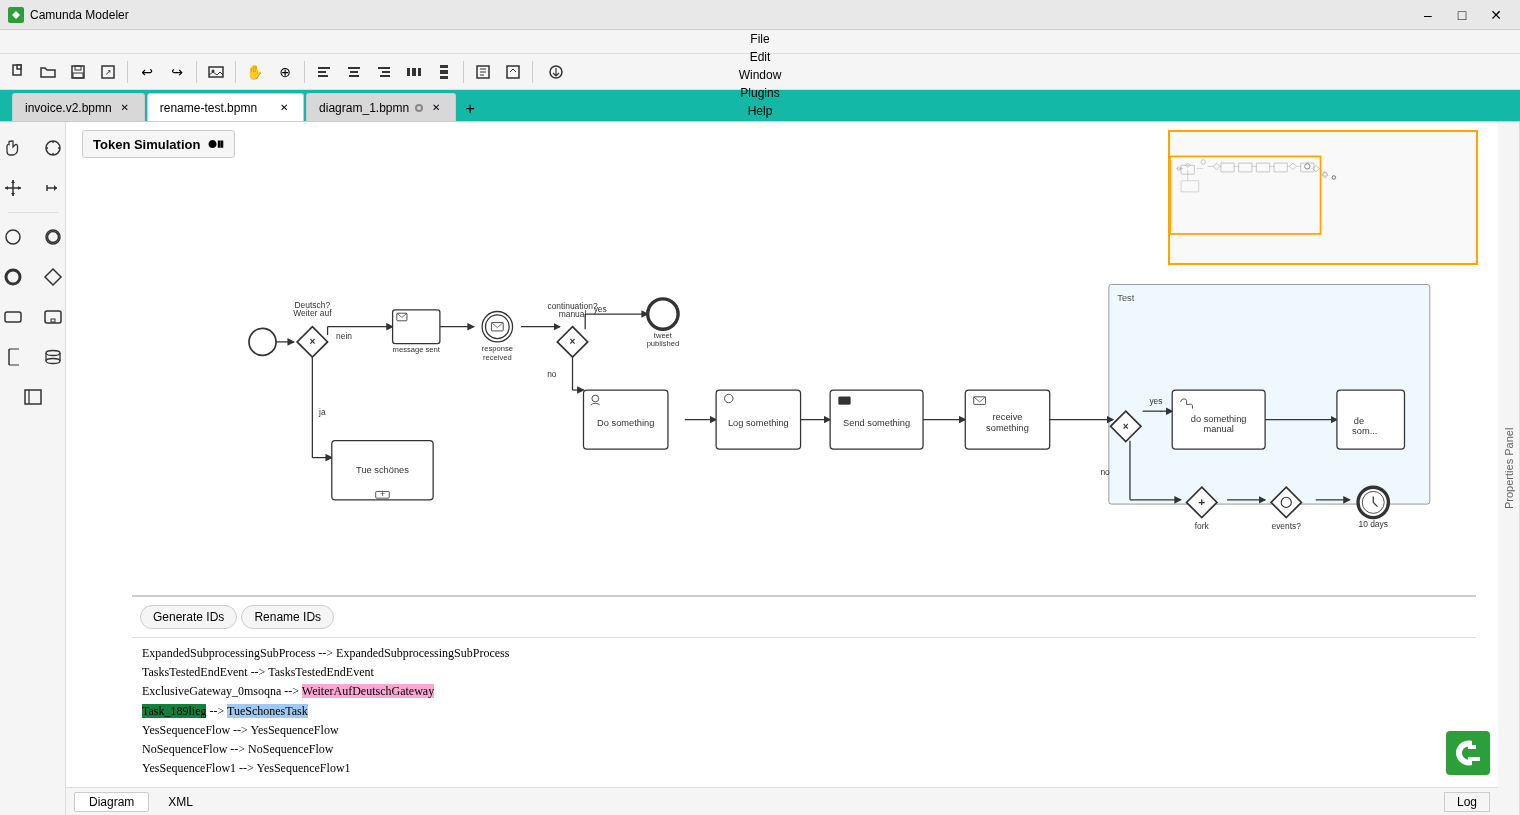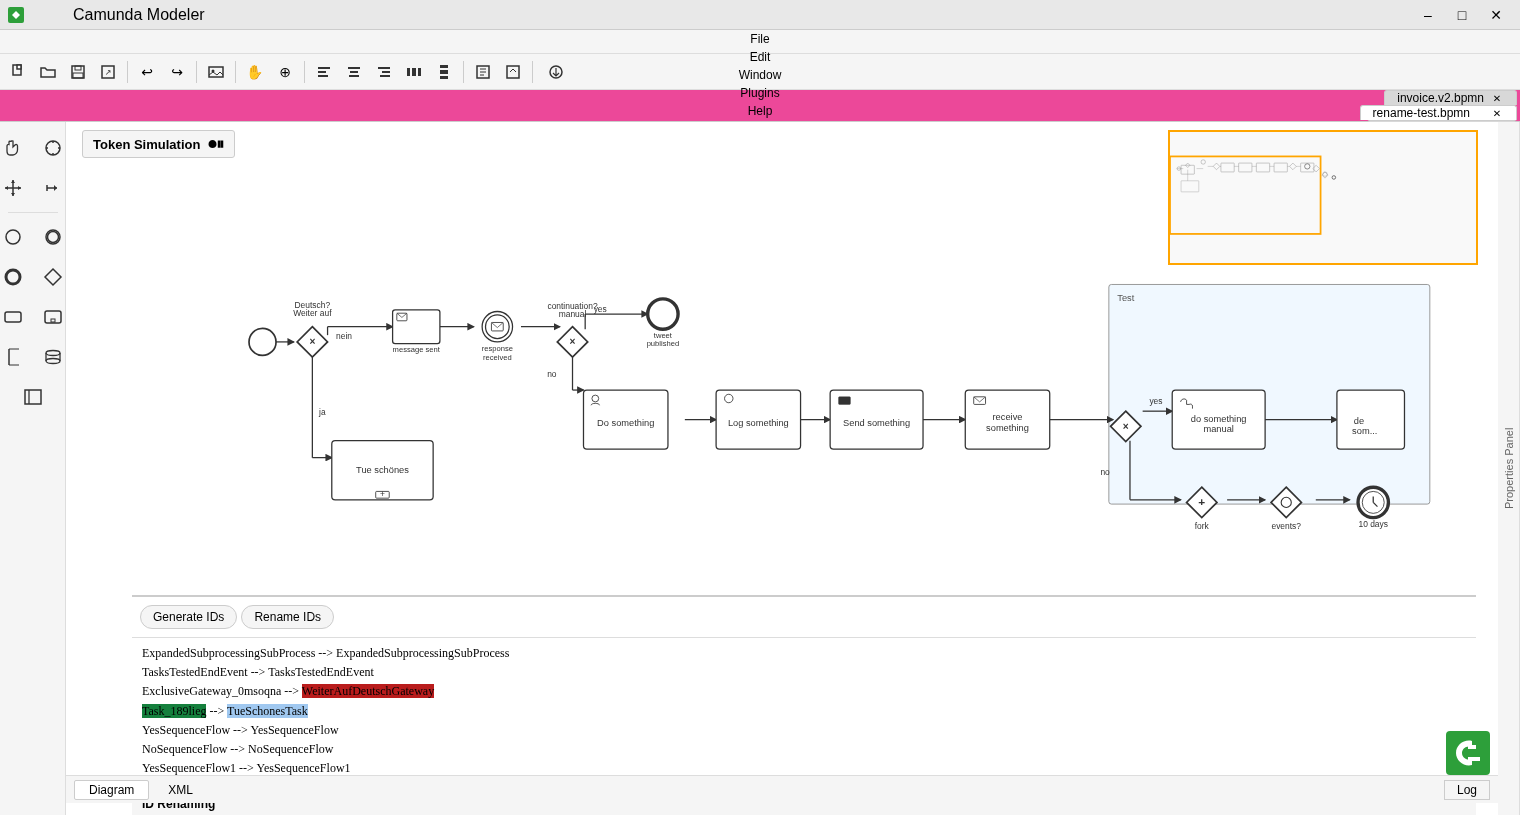--- a/index.html
+++ b/index.html
@@ -15,21 +15,21 @@
       border-bottom: 1px solid #ccc;
       user-select: none;
     }
     #titlebar .app-icon {
       width: 16px; height: 16px; margin-right: 6px;
       background: #2d9f3a;
       border-radius: 2px;
       display: inline-flex; align-items: center; justify-content: center;
     }
     #titlebar .app-icon svg { width: 12px; height: 12px; }
-    #titlebar .title { flex: 1; font-size: 16px; margin-left: 43px; }
+    #titlebar .title { flex: 1; font-size: 12px; }
     #titlebar .win-buttons { display: flex; gap: 2px; }
     #titlebar .win-btn {
       width: 32px; height: 20px; border: none; background: transparent;
       cursor: pointer; font-size: 14px; display: flex; align-items: center; justify-content: center;
     }
 
     
     #menubar {
       background: #f5f5f5;
       height: 24px;
@@ -61,27 +61,26 @@
       background: transparent;
       cursor: pointer;
       display: flex; align-items: center; justify-content: center;
       border-radius: 2px;
       font-size: 14px;
     }
     .tb-separator { width: 1px; height: 22px; background: #ccc; margin: 0 3px; }
 
     
     #tabs {
-      background: #ec4899;
+      background: #14b8a6;
       height: 32px;
       display: flex;
       align-items: flex-end;
       border-bottom: 1px solid #ccc;
-      padding: 0 1px;
-      flex-direction: column;
+      padding: 0 12px;
     }
     .tab {
       height: 28px;
       padding: 0 12px;
       display: flex;
       align-items: center;
       gap: 6px;
       border: 1px solid #ccc;
       border-bottom: none;
       background: #d8d8d8;
@@ -255,21 +254,21 @@
       padding: 4px 10px;
       font-size: 12px;
       font-weight: bold;
       border-top: 1px solid #ddd;
       background: #f5f5f5;
     }
 
     
     #bottom-tabs {
       position: absolute;
-      bottom: 12px;
+      bottom: 0;
       left: 0;
       right: 0;
       height: 28px;
       background: #f5f5f5;
       border-top: 1px solid #ddd;
       display: flex;
       align-items: center;
       padding: 0 8px;
       justify-content: space-between;
     }
@@ -728,21 +727,21 @@
     </div>
 
     <div id="bottom-panel">
       <div id="bottom-panel-toolbar">
         <button class="panel-btn">Generate IDs</button>
         <button class="panel-btn">Rename IDs</button>
       </div>
       <div id="id-list">
         <div class="id-row">ExpandedSubprocessingSubProcess --&gt; ExpandedSubprocessingSubProcess</div>
         <div class="id-row">TasksTestedEndEvent --&gt; TasksTestedEndEvent</div>
-        <div class="id-row">ExclusiveGateway_0msoqna --&gt; <span class="id-new" style="background:#b91c1c;">WeiterAufDeutschGateway</span></div>
+        <div class="id-row">ExclusiveGateway_0msoqna --&gt; <span class="id-new" style="background:#f9a8d4;">WeiterAufDeutschGateway</span></div>
         <div class="id-row"><span class="id-orig" style="background:#15803d;">Task_189lieg</span> --&gt; <span style="background:#a0c8f0;">TueSchonesTask</span></div>
         <div class="id-row">YesSequenceFlow --&gt; YesSequenceFlow</div>
         <div class="id-row">NoSequenceFlow --&gt; NoSequenceFlow</div>
         <div class="id-row">YesSequenceFlow1 --&gt; YesSequenceFlow1</div>
       </div>
       <div id="bottom-panel-footer">
         <span>ID Renaming</span>
       </div>
     </div>
 

